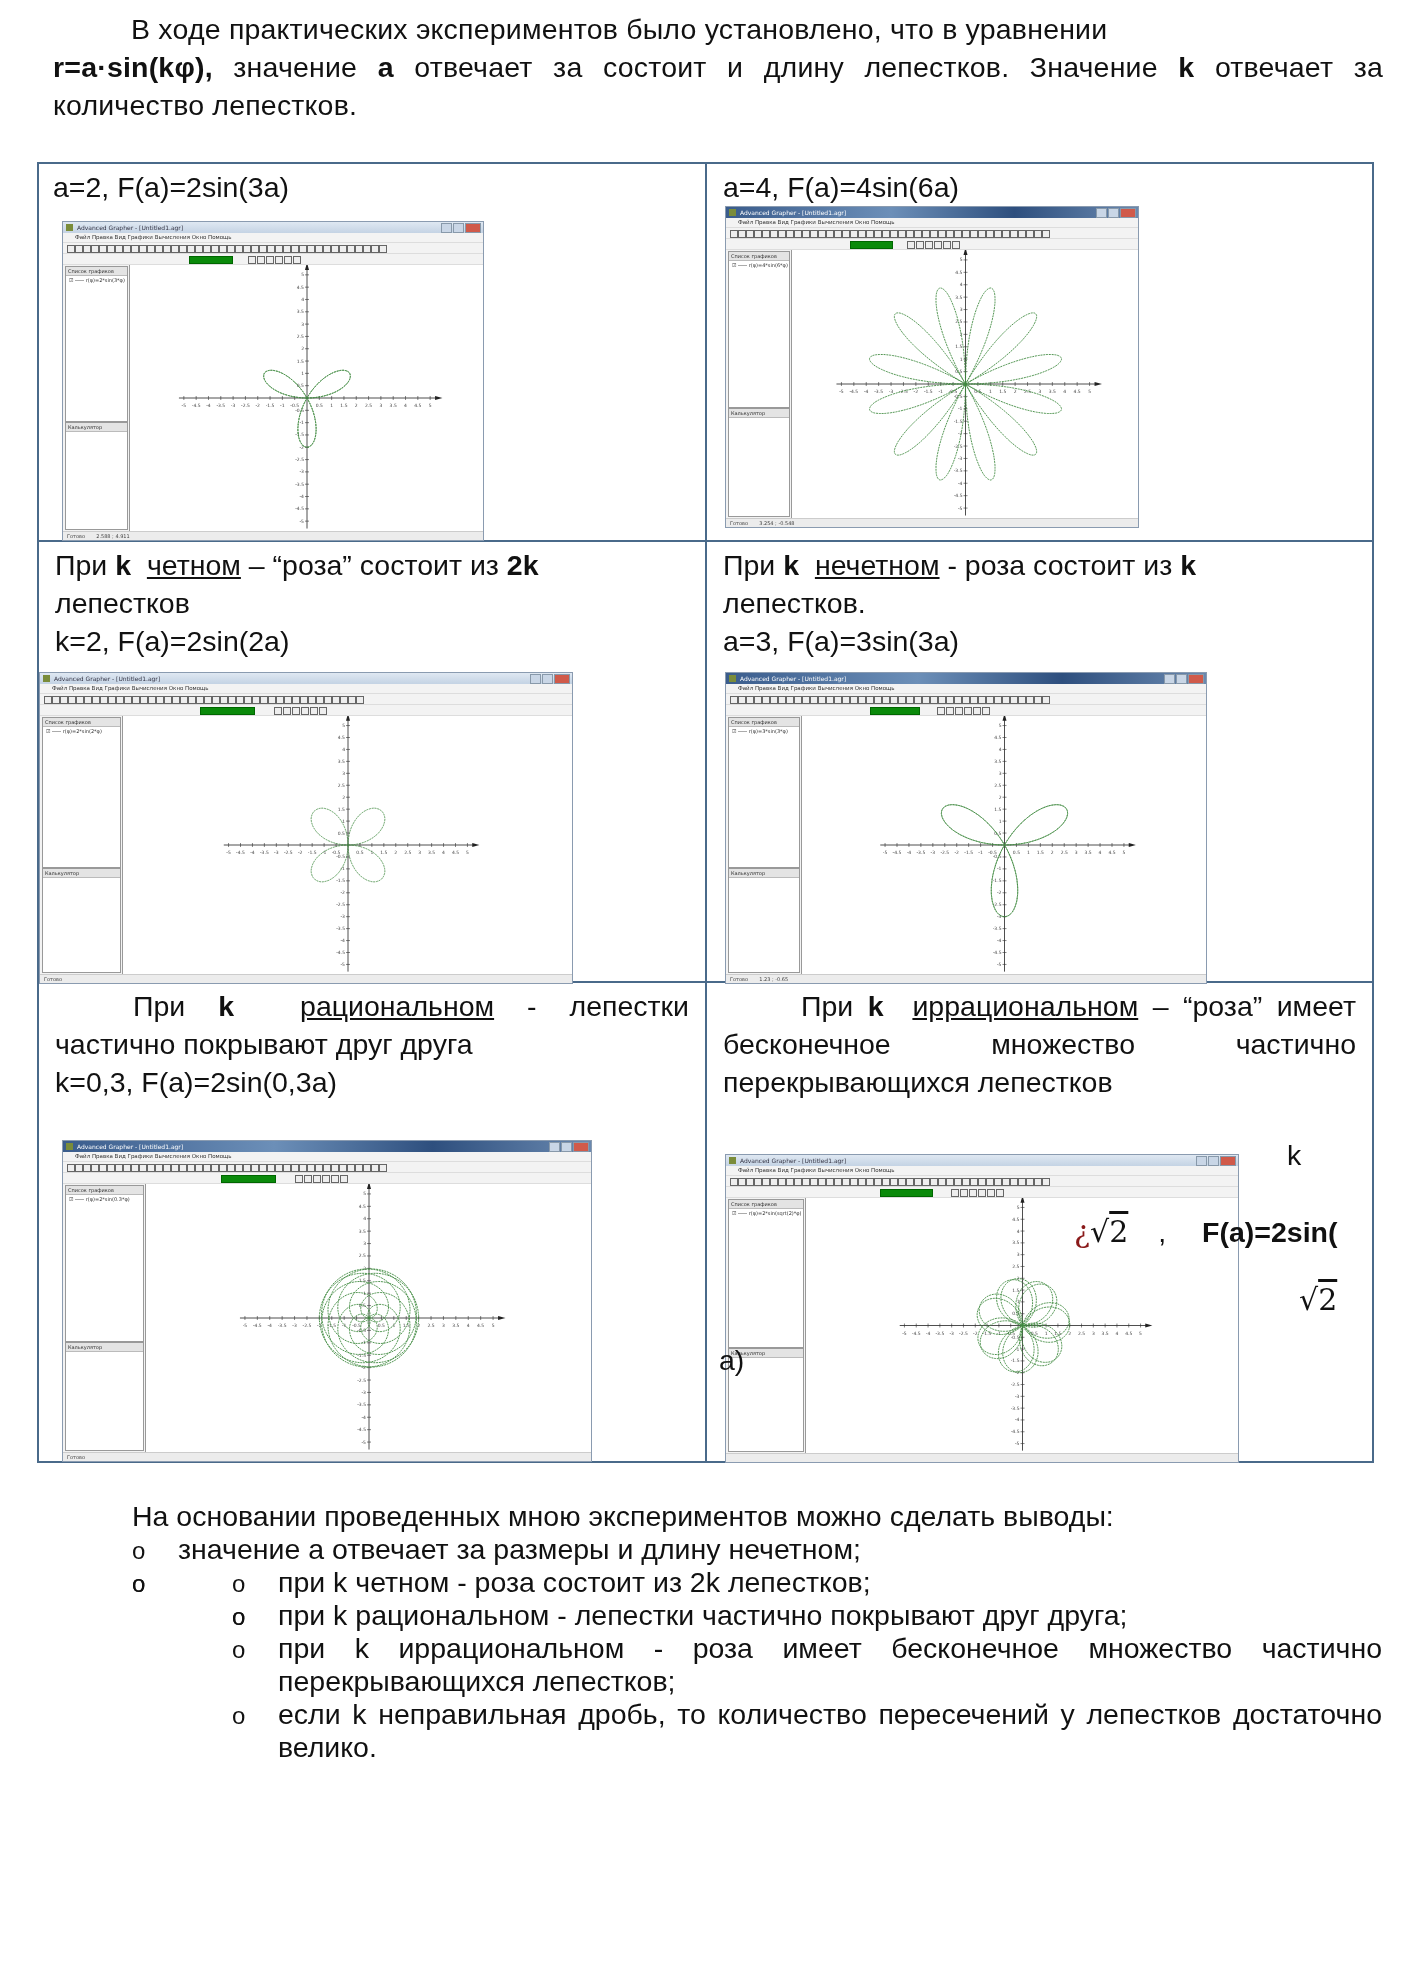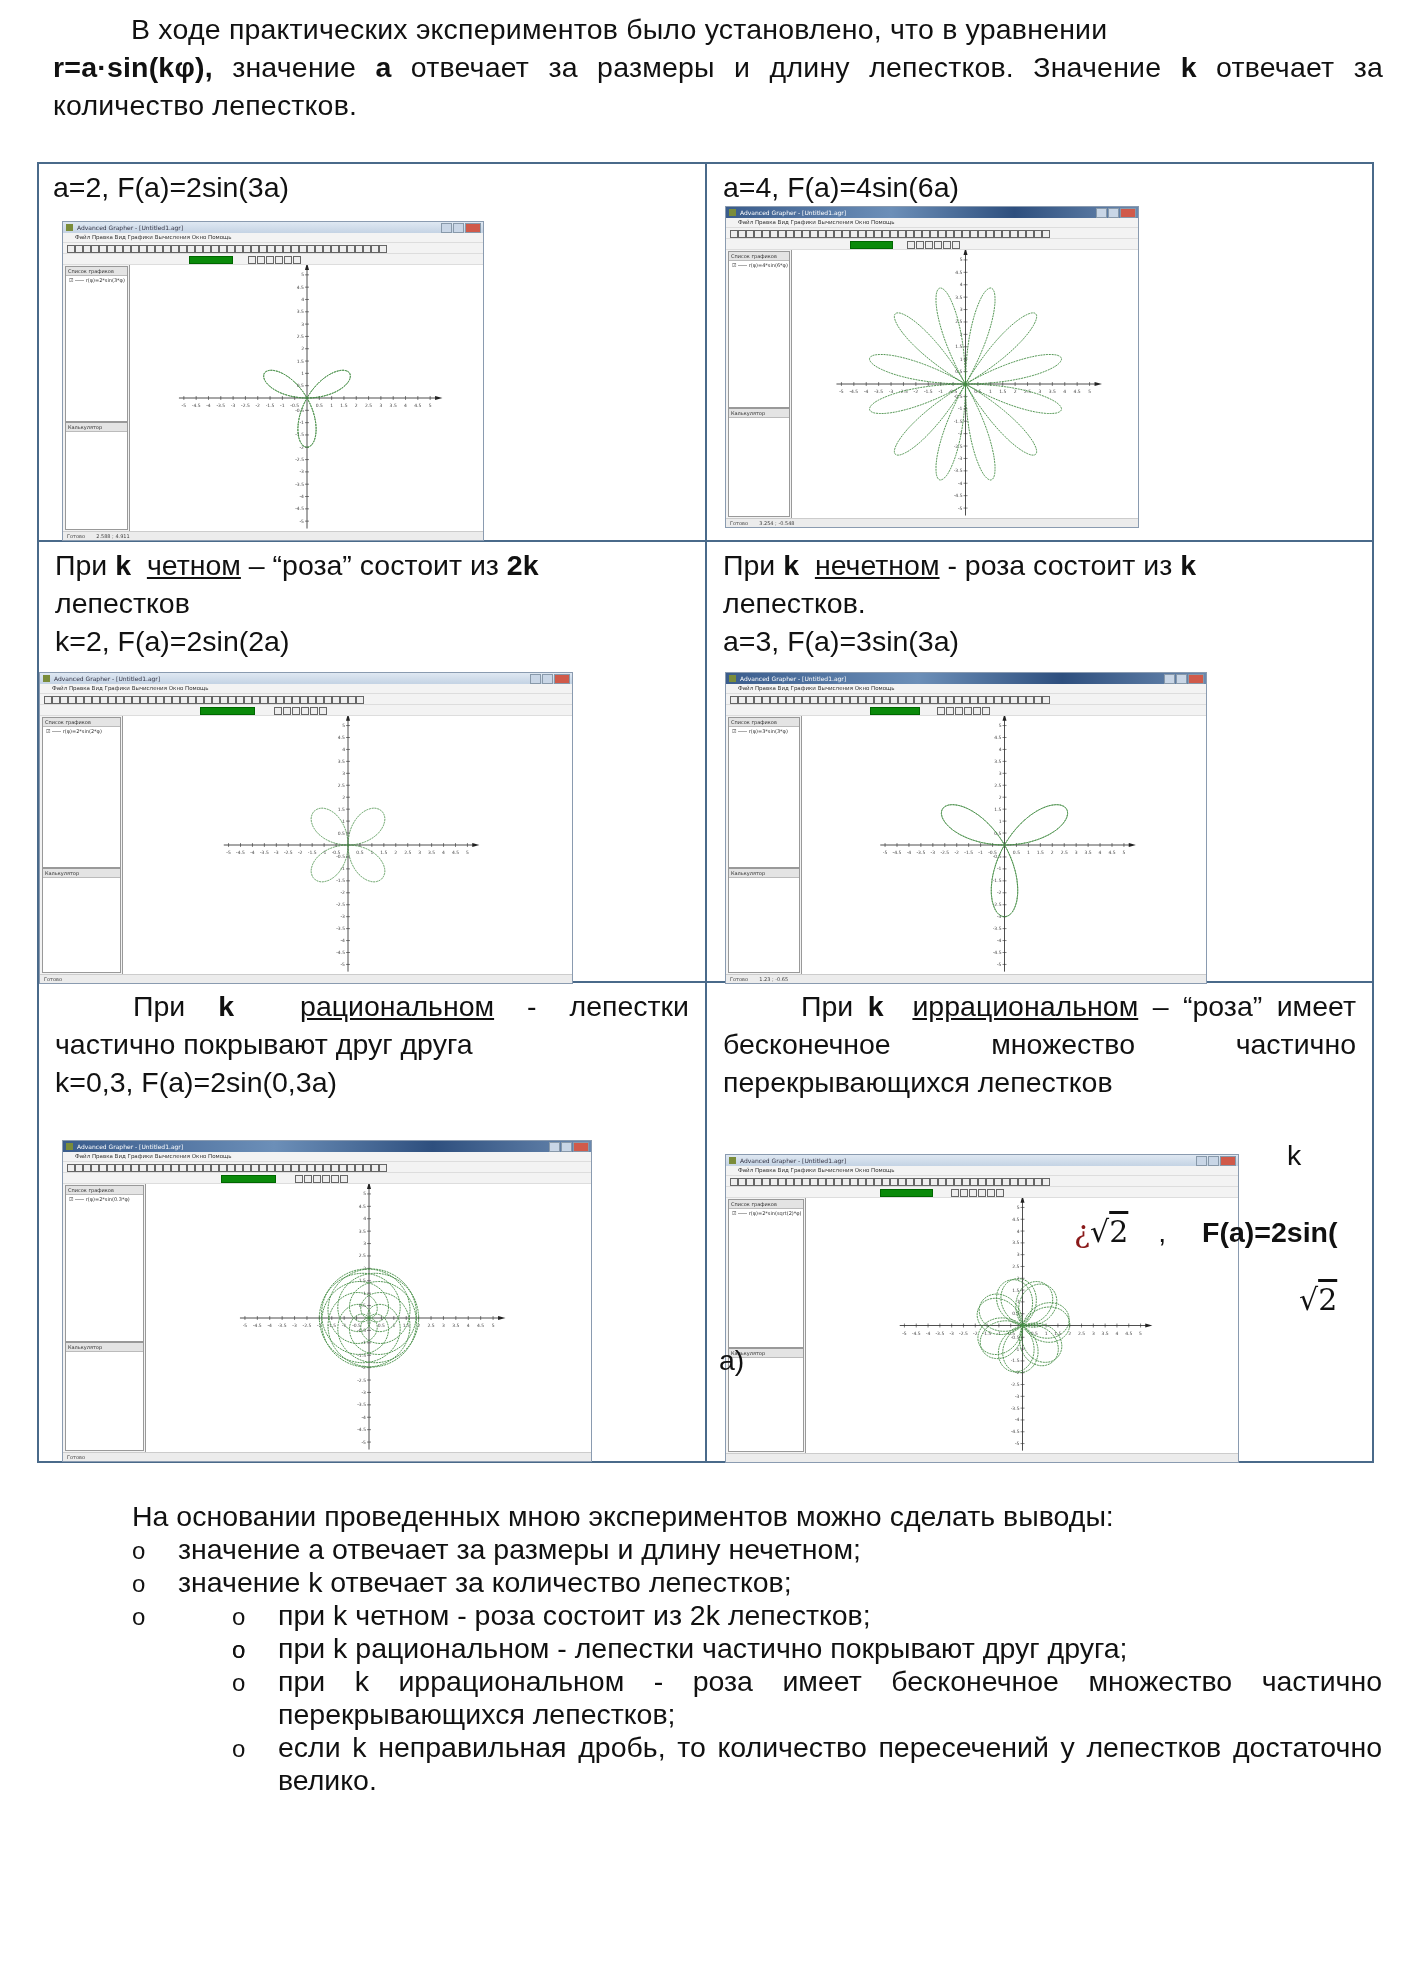--- a/index.html
+++ b/index.html
@@ -51,21 +51,21 @@
   .lvl1 li { padding-left:48px; }
   .lvl1 li .bullet { left:2px; }
   .lvl2 li { padding-left:148px; }
   .lvl2 li .bullet { left:102px; }
 </style>
 </head>
 <body>
 
 <div class="intro">
   <span class="indent"></span><span>В ходе практических экспериментов было установлено, что в уравнении</span><br>
-  <b>r=a·sin(kφ),</b><span> значение </span><b>a</b><span> отвечает за размеры и длину лепестков. Значение </span><b>k</b><span> отвечает за количество лепестков.</span>
+  <b>r=a·sin(kφ),</b><span> значение </span><b>a</b><span> отвечает за состоит и длину лепестков. Значение </span><b>k</b><span> отвечает за количество лепестков.</span>
 </div>
 
 <table class="grid">
   <tbody>
       <tr style="height:378px;">
     <td style="width:666px;">
       <div class="cell-text" style="padding-left:14px;">
         <span>a=2, F(a)=2sin(3a)</span>
       </div>
       <div class="win" style="left:23px; top:57px; width:420px; height:318px;" id="w0">
@@ -1056,21 +1056,21 @@
       <div class="formula" style="left:12px; top:360px;">a)</div>
     </td>
   </tr>
 </tbody>
   </table>
 
 <div class="concl">
   <div style="margin-bottom:0px;">На основании проведенных мною экспериментов можно сделать выводы:</div>
   <ul class="lvl1" style="margin-left:-2px;">
     <li><span class="bullet">o</span><span>значение a отвечает за размеры и длину нечетном;</span></li>
-    <li><span class="bullet">o</span><span>значение k отвечает за количество лепестков;</span></li>
+    <li><span class="bullet">o</span></li>
     <li><span class="bullet">o</span></li>
   </ul>
   <ul class="lvl2" style="margin-left:-2px;">
     <li><span class="bullet">o</span><span>при k четном - роза состоит из 2k лепестков;</span></li>
     <li><span class="bullet">o</span></li>
     <li><span class="bullet">o</span><span>при k рациональном - лепестки частично покрывают друг друга;</span></li>
     <li><span class="bullet">o</span><span>при k иррациональном - роза имеет бесконечное множество частично перекрывающихся лепестков;</span></li>
     <li><span class="bullet">o</span><span>если k неправильная дробь, то количество пересечений у лепестков достаточно велико.</span></li>
   </ul>
 </div>

